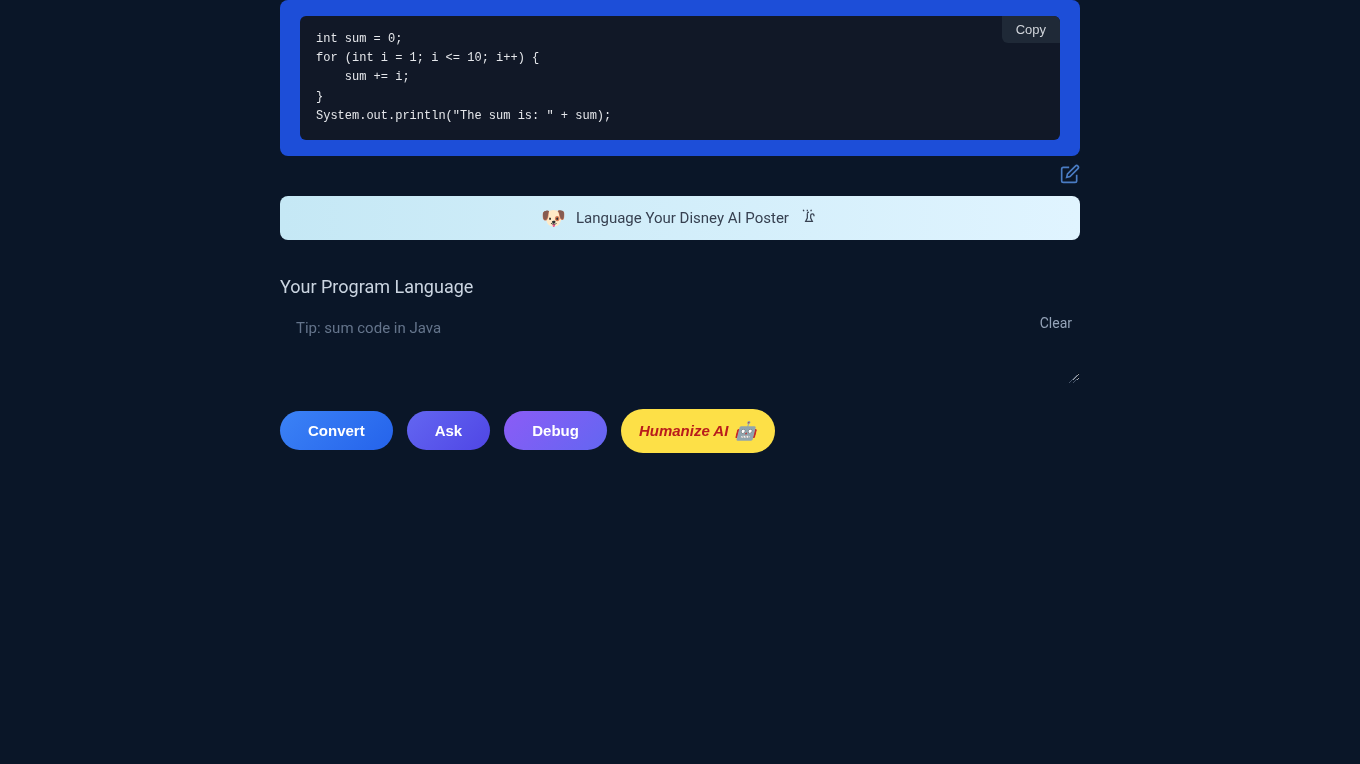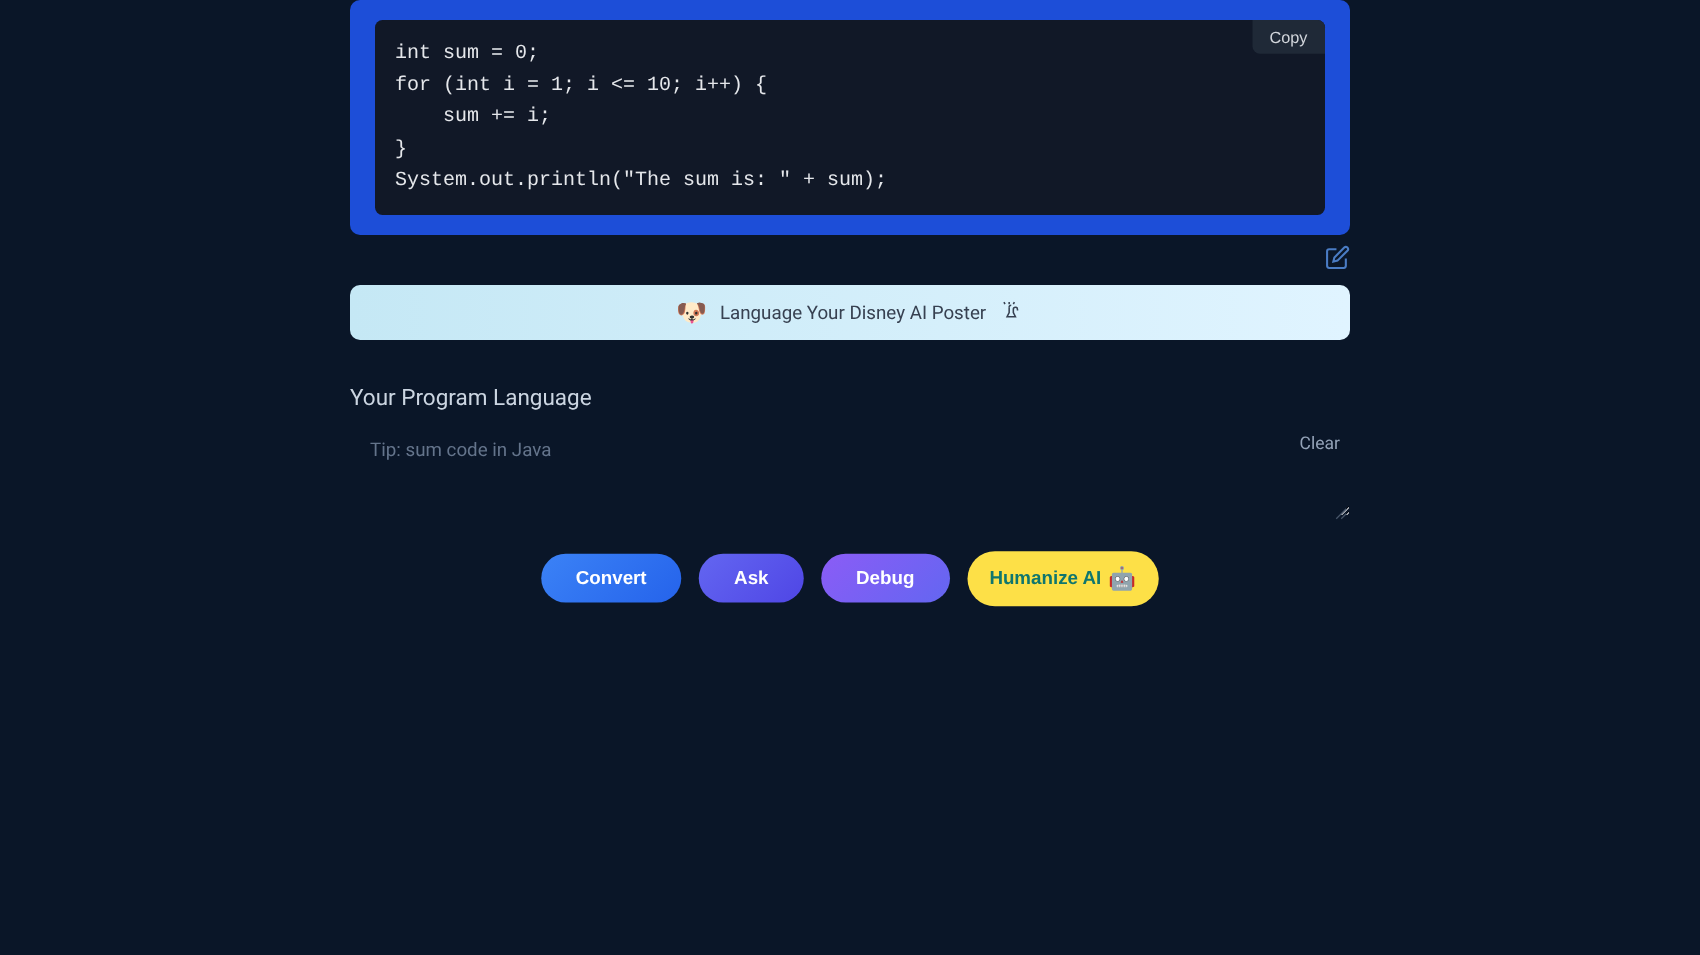--- a/index.html
+++ b/index.html
@@ -29,21 +29,21 @@
     .code-block-wrapper {
       background-color: #111827;
       border-radius: 6px;
       padding: 14px 16px;
       position: relative;
       margin-top: 0;
     }
     .code-block {
       font-family: 'Consolas', 'Monaco', 'Courier New', monospace;
       color: #e5e7eb;
-      font-size: 16px;
+      font-size: 12px;
       line-height: 1.6;
       white-space: pre;
     }
     .copy-button {
       position: absolute;
       top: 0;
       right: 0;
       background-color: #1f2937;
       color: #d1d5db;
       border: none;
@@ -139,45 +139,45 @@
       position: absolute;
       bottom: -2px;
       right: 2px;
       color: #475569;
       font-size: 12px;
       pointer-events: none;
     }
     .action-buttons {
       display: flex;
       gap: 14px;
-      justify-content: center;
       align-items: center;
       flex-wrap: wrap;
     }
     .action-btn {
       border: none;
       border-radius: 24px;
       padding: 11px 28px;
       font-size: 15px;
       font-weight: 600;
       color: #ffffff;
       cursor: pointer;
     }
     .btn-convert { background: linear-gradient(135deg, #3b82f6 0%, #2563eb 100%); }
     .btn-ask { background: linear-gradient(135deg, #6366f1 0%, #4f46e5 100%); }
     .btn-debug { background: linear-gradient(135deg, #8b5cf6 0%, #6366f1 100%); }
     .btn-optimize { background: linear-gradient(135deg, #a855f7 0%, #7c3aed 100%); }
     .btn-explain { background: linear-gradient(135deg, #c084fc 0%, #9333ea 100%); }
     .btn-humanize { 
       background: #fde047; 
-      color: #0f766e;
+      color: #b91c1c;
       padding: 11px 18px;
       display: flex;
       align-items: center;
       gap: 6px;
+      font-style: italic;
     }
     .robot-emoji { font-size: 18px; }
   </style>
 </head>
 <body>
 
 <div class="container">
   <div class="code-response">
     <div class="code-block-wrapper">
       <button class="copy-button">Copy</button>

